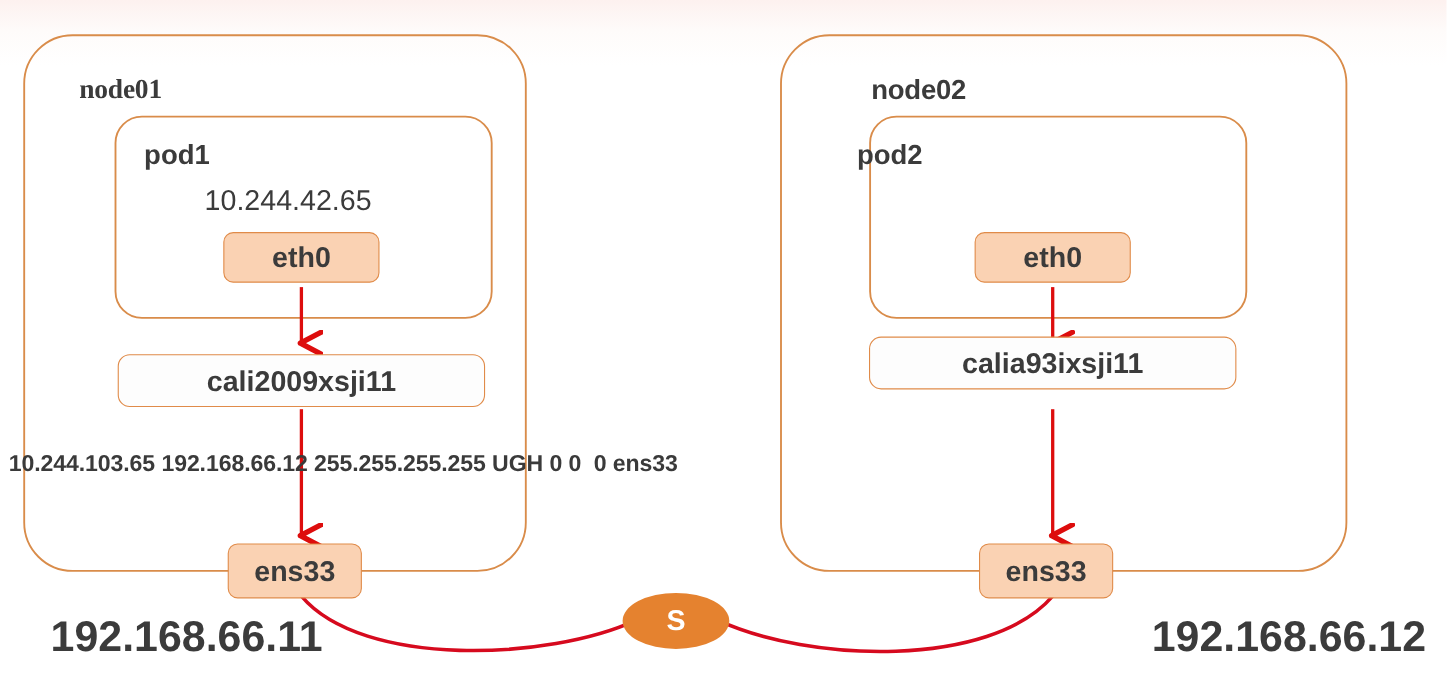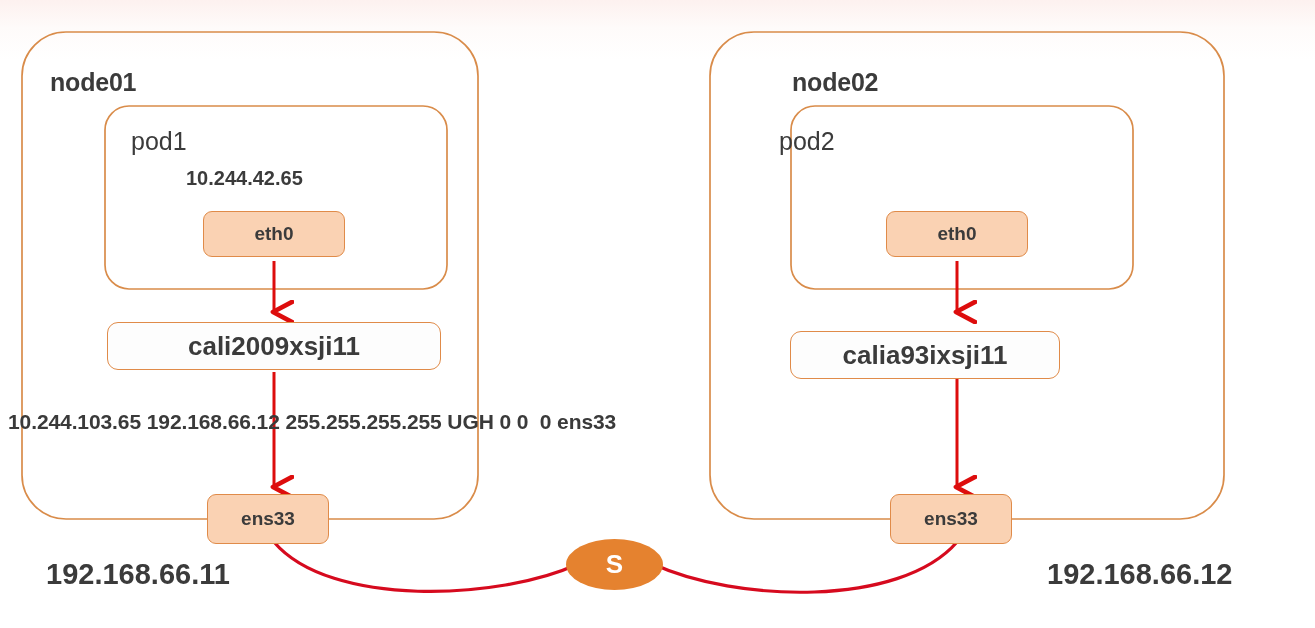--- a/index.html
+++ b/index.html
@@ -38,41 +38,41 @@
     position: absolute;
     font-size: 25px;
     font-weight: bold;
     color: #3b3b3b;
     letter-spacing: -0.2px;
     white-space: nowrap;
   }
   .pod-label {
     position: absolute;
     font-size: 25px;
-    font-weight: normal;
+    font-weight: bold;
     color: #3b3b3b;
     white-space: nowrap;
   }
   .pod-ip {
     position: absolute;
-    font-size: 20px;
-    font-weight: bold;
+    font-size: 26px;
+    font-weight: normal;
     color: #3b3b3b;
     white-space: nowrap;
   }
   .iface-box {
     position: absolute;
     box-sizing: border-box;
     background: #fad2b3;
     border: 1.6px solid #e08b49;
     border-radius: 9px;
     display: flex;
     align-items: center;
     justify-content: center;
-    font-size: 19px;
+    font-size: 26px;
     font-weight: bold;
     color: #3b3b3b;
     white-space: nowrap;
   }
   .cali-box {
     position: absolute;
     box-sizing: border-box;
     background: #fdfdfd;
     border: 1.6px solid #e08b49;
     border-radius: 11px;
@@ -87,21 +87,21 @@
   .route-text {
     position: absolute;
     font-size: 21px;
     font-weight: bold;
     color: #3a3a3a;
     white-space: pre;
     letter-spacing: -0.1px;
   }
   .host-ip {
     position: absolute;
-    font-size: 29px;
+    font-size: 39px;
     font-weight: bold;
     color: #3b3b3b;
     white-space: nowrap;
   }
   .switch-oval {
     position: absolute;
     display: flex;
     align-items: center;
     justify-content: center;
     border-radius: 50%;
@@ -138,21 +138,21 @@
     <line x1="957" y1="261" x2="957" y2="312" stroke="#dd0d0d" stroke-width="3" marker-end="url(#arrowRed)"></line>
 
     <line x1="957" y1="372" x2="957" y2="487" stroke="#dd0d0d" stroke-width="3" marker-end="url(#arrowRed)"></line>
 
     <path d="M 274,542 C 330,608 500,600 578,564" fill="none" stroke="#d60a1e" stroke-width="3.2" stroke-linecap="round"></path>
     <path d="M 653,564 C 735,602 900,608 957,542" fill="none" stroke="#d60a1e" stroke-width="3.2" stroke-linecap="round"></path>
   </svg>
 
   <div class="layer">
 
-    <div class="node-label" style="left:50px; top:68px;">node01</div>
+    <div class="node-label" style="left:72px; top:68px;font-family:Liberation Serif, serif;">node01</div>
 
     <div class="pod-label" style="left:131px; top:127px;">pod1</div>
 
     <div class="pod-ip" style="left:186px; top:167px;">10.244.42.65</div>
 
     <div class="iface-box" style="left:203px; top:211px; width:142px; height:46px;">eth0</div>
 
     <div class="cali-box" style="left:107px; top:322px; width:334px; height:48px;">cali2009xsji11</div>
 
     <div class="route-text" style="left:8px; top:410px;">10.244.103.65 192.168.66.12 255.255.255.255 UGH 0 0  0 ens33</div>
@@ -161,21 +161,21 @@
 
     <div class="host-ip" style="left:46px; top:558px;">192.168.66.11</div>
 
     <div class="node-label" style="left:752px; top:68px;margin-left:40px;">node02</div>
 
     <div class="pod-label" style="left:779px; top:127px;">pod2</div>
 
 
     <div class="iface-box" style="left:886px; top:211px; width:142px; height:46px;">eth0</div>
 
-    <div class="cali-box" style="left:790px; top:331px; width:270px; height:48px;">calia93ixsji11</div>
+    <div class="cali-box" style="left:790px; top:306px; width:334px; height:48px;">calia93ixsji11</div>
 
 
     <div class="iface-box" style="left:890px; top:494px; width:122px; height:50px;">ens33</div>
 
     <div class="host-ip" style="left:1047px; top:558px;">192.168.66.12</div>
 
     <div class="switch-oval" style="left:566px; top:539px; width:97px; height:51px;">S</div>
 
   </div>
 </div>

